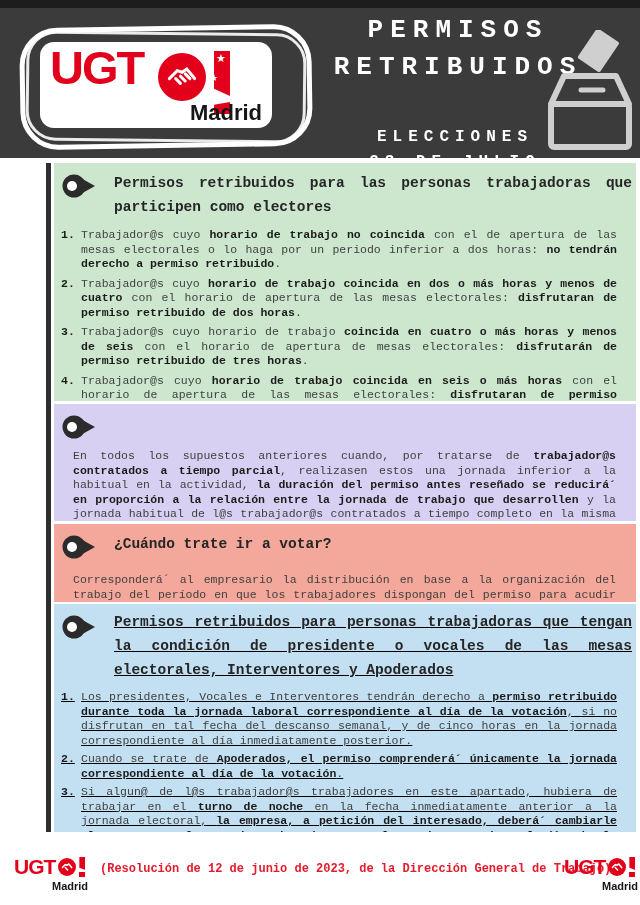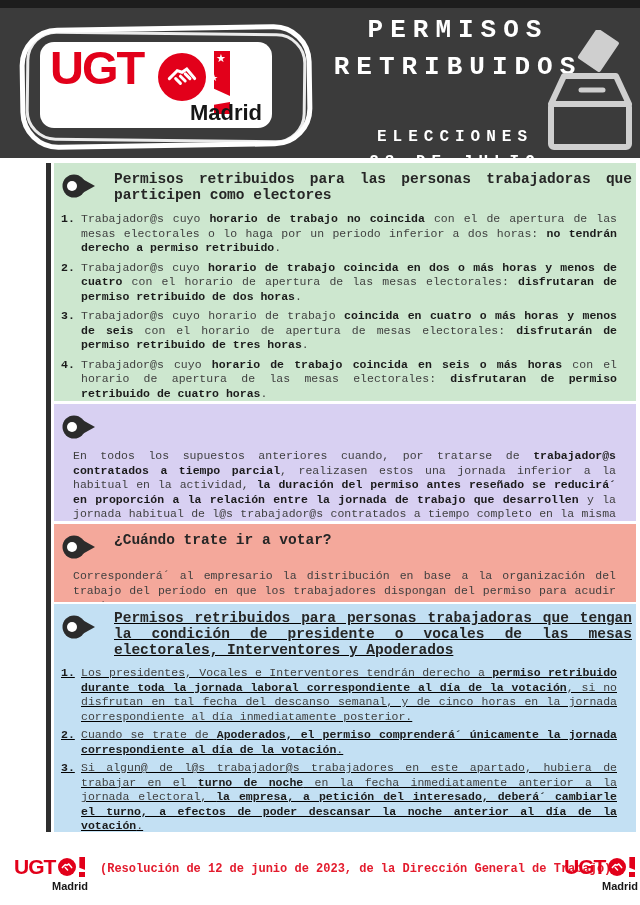--- a/index.html
+++ b/index.html
@@ -44,21 +44,21 @@
   
   .panel{position:absolute;left:54px;width:582px;overflow:hidden;}
   #sec-electores{top:163px;height:238px;}
   #sec-tiempos-parciales{top:404px;height:117px;}
   #sec-cuando-votar{top:524px;height:78px;}
   #sec-mesas{top:604px;height:228px;}
 
   .head{position:relative;padding:8px 0 0 8px;min-height:20px;}
   #sec-mesas .head{padding-top:6px;}
   .pin{position:absolute;left:8px;top:10px;}
-  .head h2{margin:0 0 0 52px;width:518px;font-size:14.5px;line-height:16px;font-weight:bold;
+  .head h2{margin:0 0 0 52px;width:518px;font-size:14.5px;line-height:24px;font-weight:bold;
         color:#262626;text-align:justify;}
   .body{padding:4px 0 0 6px;font-size:11.5px;line-height:14.5px;color:#3f3f3f;}
   .body b{color:#1b1b1b;}
   .para{margin:13px;width:543px;text-align:justify;}
   .item{display:flex;margin-top:5px;}
   #sec-mesas .item{margin-top:4px;}
   .item .num{flex:0 0 20px;font-weight:bold;color:#1b1b1b;padding-left:1px;}
   .item p{margin:0;width:536px;text-align:justify;}
 
   

